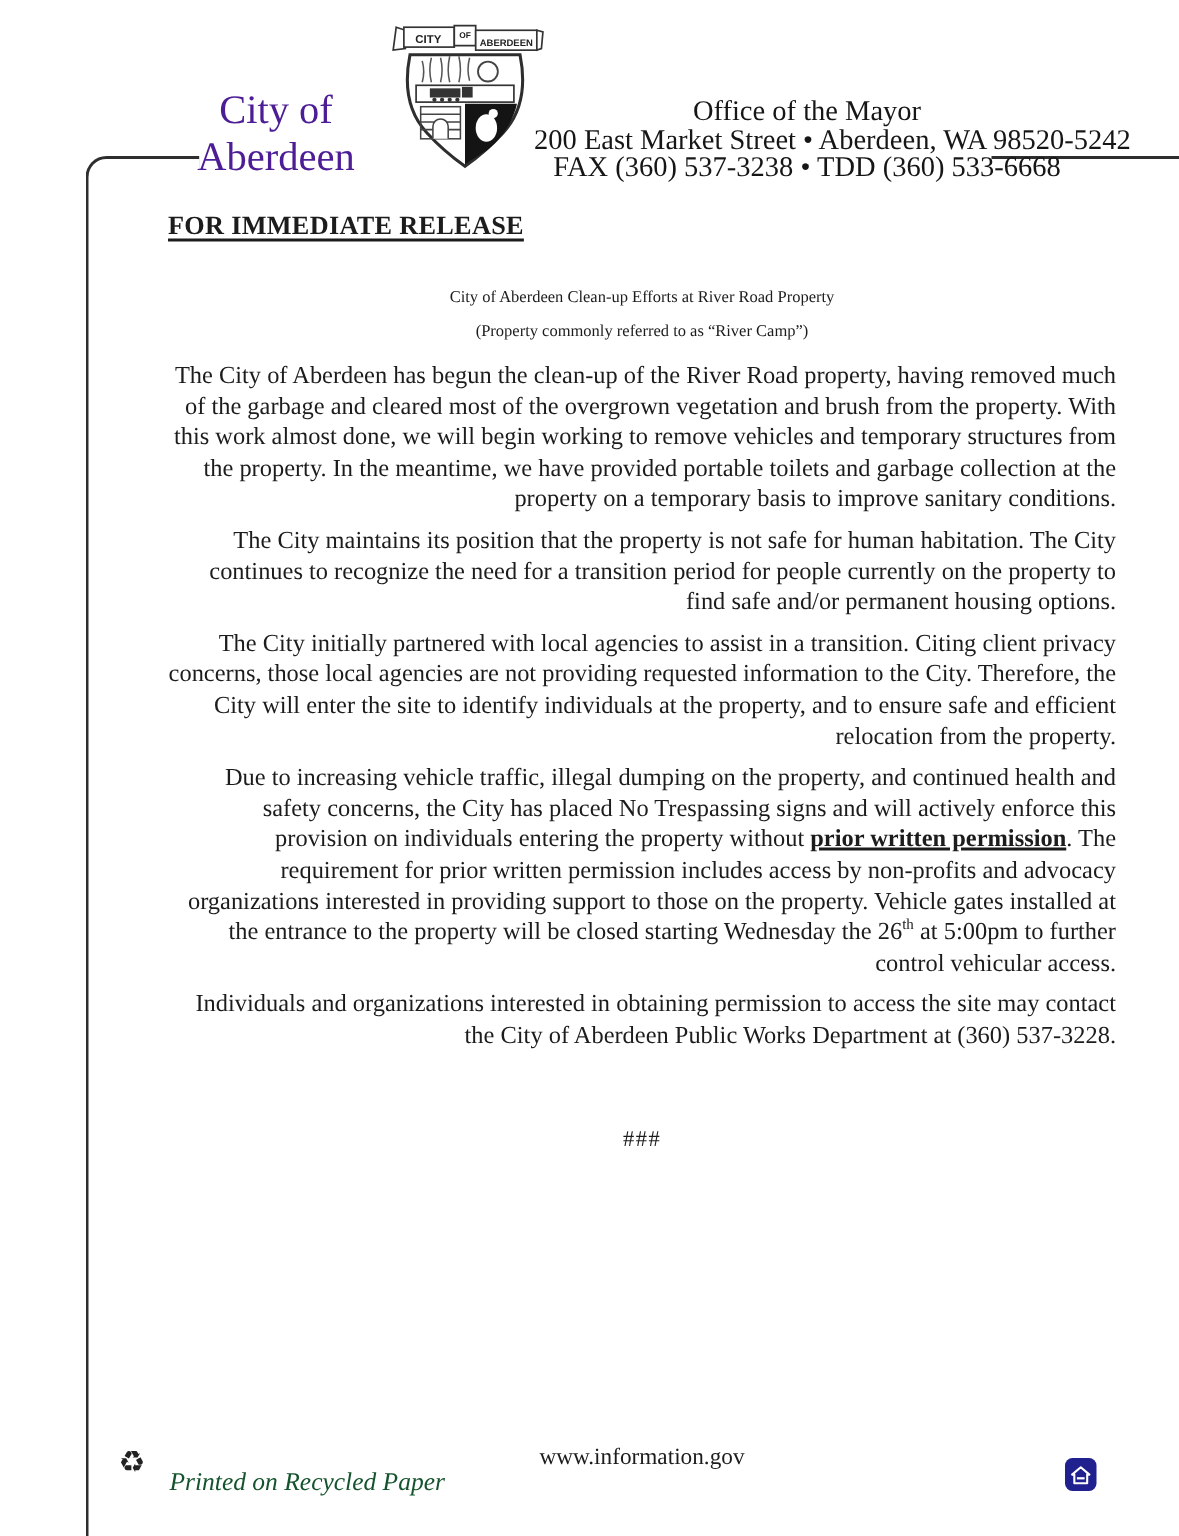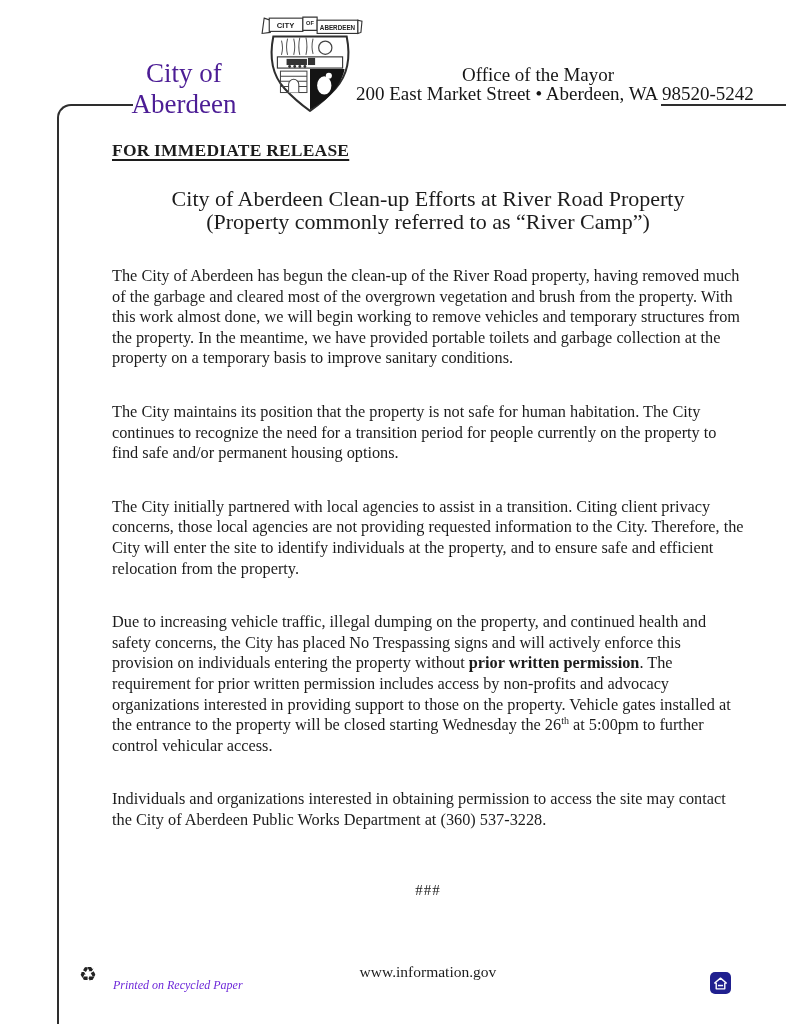--- a/index.html
+++ b/index.html
@@ -68,52 +68,52 @@
     font-size: 17.5px;
     font-weight: bold;
     letter-spacing: 0.2px;
     text-decoration: underline;
     text-underline-offset: 3px;
     text-decoration-thickness: 2px;
   }
   .subtitle {
     margin-top: 26px;
     text-align: center;
-    font-size: 22px;
+    font-size: 11px;
     line-height: 23px;
   }
   .content p {
-    margin: 33px 0 0 0;
+    margin: 7px 0 0 0;
     font-size: 16.3px;
     line-height: 20.6px;
-    text-align: left;
-  }
-  .emph { font-weight: bold; text-decoration-thickness: 1.5px; }
+    text-align: right;
+  }
+  .emph { font-weight: bold; text-decoration: underline; text-decoration-thickness: 1.5px; }
   .ordinal { font-size: 10px; vertical-align: super; line-height: 0; }
   .end-mark {
     margin-top: 52px;
     text-align: center;
     font-size: 15px;
     letter-spacing: 1px;
   }
 
   
   .recycle-glyph {
     position: absolute;
     left: 79px; top: 962px;
     font-family: "DejaVu Sans", sans-serif;
     font-size: 20px;
     color: #222;
   }
   .recycled-note {
     position: absolute;
     left: 113px; top: 978px;
     font-style: italic;
-    font-size: 12px;
-    color: #6d28d9;
+    font-size: 17px;
+    color: #14532d;
   }
   .website {
     position: absolute;
     left: 112px; top: 963px;
     width: 632px;
     text-align: center;
     font-size: 15.5px;
   }
   .home-badge {
     position: absolute;
@@ -183,20 +183,21 @@
 
       <path d="M53 56 L87 56 C85 66 78 78 68 86 C62 90 57 93 53 96 Z" fill="#141414"></path>
       <ellipse cx="67" cy="72" rx="7" ry="9" fill="#ffffff"></ellipse>
       <circle cx="71.5" cy="62.5" r="3" fill="#ffffff"></circle>
     </svg>
   </div>
 
   <div class="contact">
     <div>Office of the Mayor</div>
     <div>200 East Market Street • Aberdeen, WA 98520-5242</div>
+    <div>FAX (360) 537-3238 • TDD (360) 533-6668</div>
   </div>
 
   <div class="content">
     <h1 class="release-banner">FOR IMMEDIATE RELEASE</h1>
 
     <div class="subtitle">
       <div>City of Aberdeen Clean-up Efforts at River Road Property</div>
       <div>(Property commonly referred to as “River Camp”)</div>
     </div>
 

